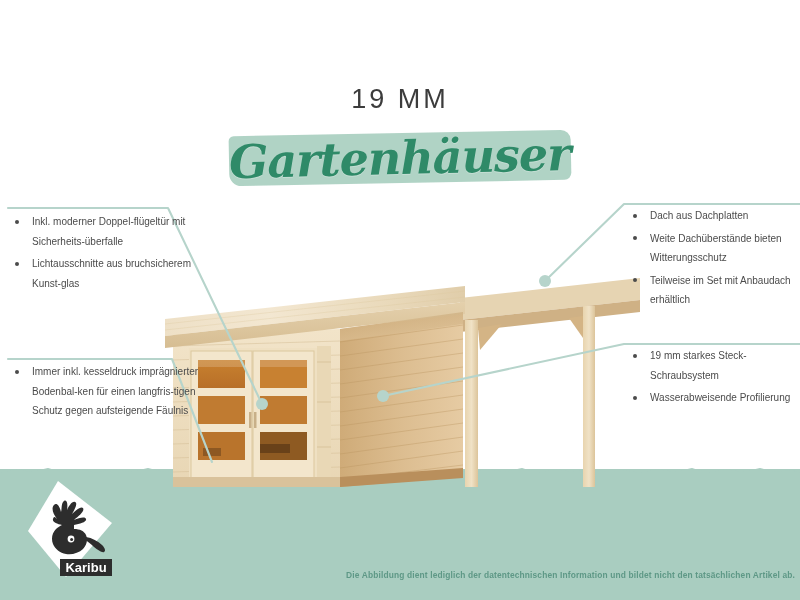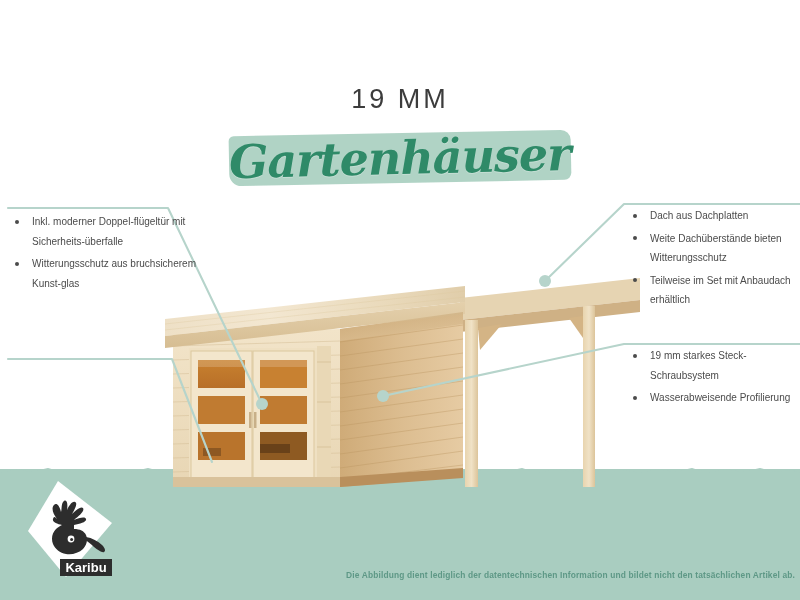--- a/index.html
+++ b/index.html
@@ -259,24 +259,29 @@
     <g fill="#b6d4cb">
       <circle cx="262" cy="372" r="6"></circle>
       <circle cx="383" cy="364" r="6"></circle>
       <circle cx="545" cy="249" r="6"></circle>
     </g>
   </svg>
 
   <div class="callout c-tl">
     <ul>
       <li>Inkl. moderner Doppel-flügeltür mit Sicherheits-überfalle</li>
-      <li>Witterungsschutz aus bruchsicherem Kunst-glas</li>
+      <li>Lichtausschnitte aus bruchsicherem Kunst-glas</li>
     </ul>
   </div>
 
+  <div class="callout c-bl">
+    <ul>
+      <li>Immer inkl. kesseldruck imprägnierter Bodenbal-ken für einen langfris-tigen Schutz gegen aufsteigende Fäulnis</li>
+    </ul>
+  </div>
 
   <div class="callout c-tr">
     <ul>
       <li>Dach aus Dachplatten</li>
       <li>Weite Dachüberstände bieten Witterungsschutz</li>
       <li>Teilweise im Set mit Anbaudach erhältlich</li>
     </ul>
   </div>
 
   <div class="callout c-br">

